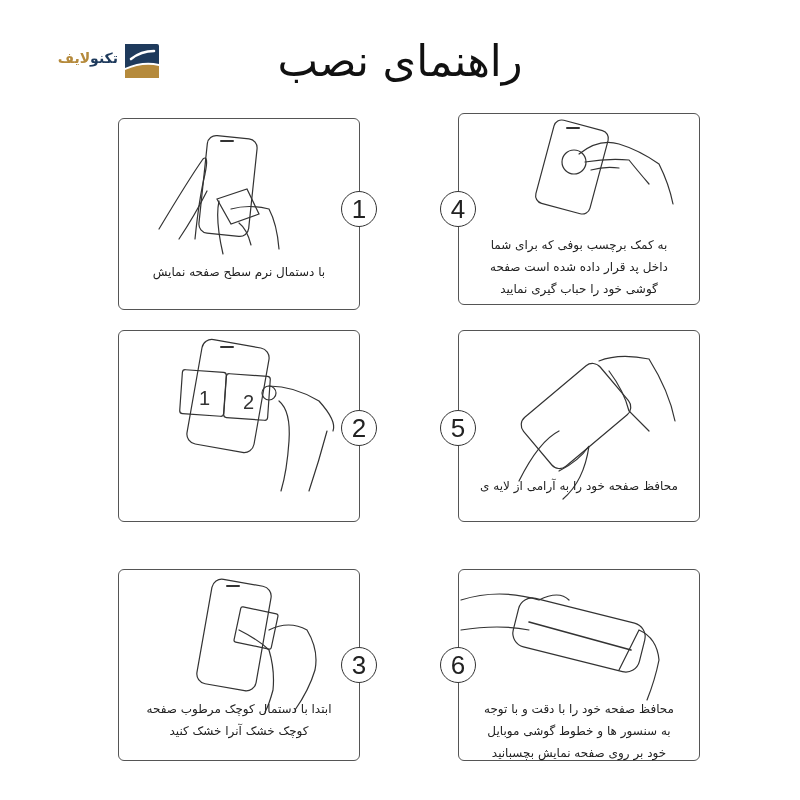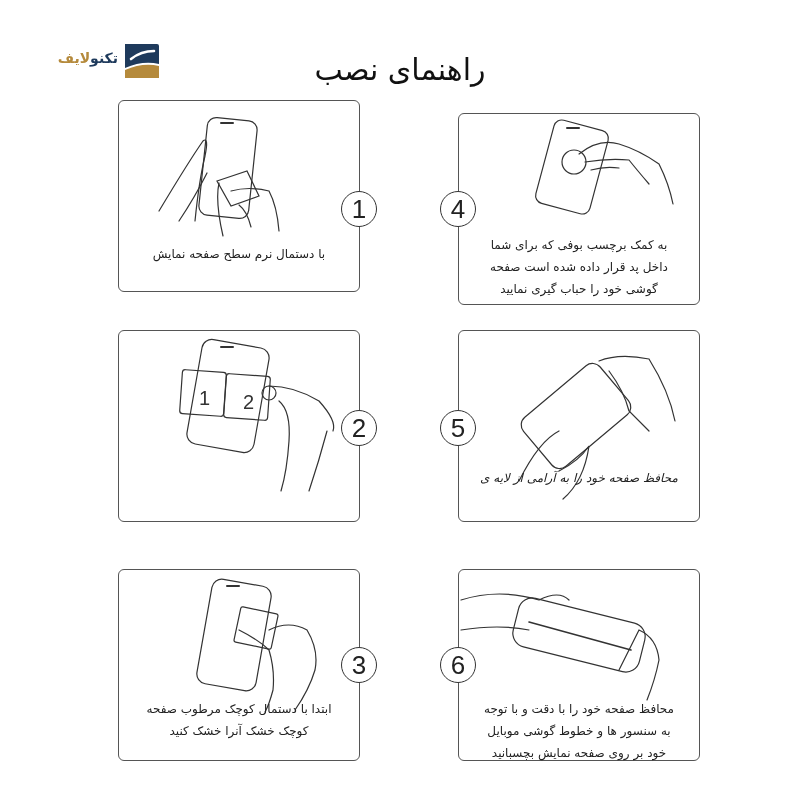--- a/index.html
+++ b/index.html
@@ -4,22 +4,22 @@
 <style>
   html, body { margin: 0; padding: 0; background: #ffffff; }
   body { width: 800px; height: 800px; position: relative; overflow: hidden;
          font-family: "DejaVu Sans", sans-serif; color: #222; }
   .logo { position: absolute; left: 38px; top: 40px; width: 124px; height: 42px; }
   .logo-text { position: absolute; left: 0; top: 10px; width: 80px; text-align: right;
                font-size: 14px; font-weight: bold; direction: rtl; white-space: nowrap; }
   .logo-text .blue { color: #1e3a5c; }
   .logo-text .gold { color: #b58a3c; }
   .logo-mark { position: absolute; left: 83px; top: 2px; width: 40px; height: 38px; }
-  .title { position: absolute; left: 0; top: 52px; width: 800px; text-align: center;
-           font-size: 30px; direction: rtl; color: #111; letter-spacing: 0.5px; }
+  .title { position: absolute; left: 0; top: 36px; width: 800px; text-align: center;
+           font-size: 43px; direction: rtl; color: #111; letter-spacing: 0.5px; }
   .panel { position: absolute; border: 1.6px solid #555; border-radius: 6px; background: #fff; box-sizing: border-box; }
   .panel svg.art { position: absolute; left: 0; top: 0; }
   .caption { position: absolute; left: 0; right: 0; text-align: center; direction: rtl;
              font-size: 12px; line-height: 22px; color: #222; }
   .num { position: absolute; width: 36px; height: 36px; border: 1.6px solid #333; border-radius: 50%;
          background: #fff; box-sizing: border-box; text-align: center; line-height: 34px;
          font-family: "Liberation Sans", sans-serif; font-size: 26px; color: #222; }
 </style>
 </head>
 <body>
@@ -28,21 +28,21 @@
   <div class="logo-text"><span class="blue">تکنو</span><span class="gold">لایف</span></div>
   <svg class="logo-mark" viewBox="0 0 40 38">
     <path d="M4 2 H36 Q38 2 38 4 V22 Q22 18 4 26 Z" fill="#1e3a5c"></path>
     <path d="M4 28 Q22 20 38 24 V36 H4 Z" fill="#b58a3c"></path>
     <path d="M10 17 Q20 9 33 9" stroke="#fff" stroke-width="2.6" fill="none" stroke-linecap="round"></path>
   </svg>
 </div>
 
 <div class="title">راهنمای نصب</div>
 
-<div class="panel" style="left:118px; top:100px; width:242px; height:192px;">
+<div class="panel" style="left:118px; top:118px; width:242px; height:192px;">
   <svg class="art" width="242" height="192" viewBox="0 0 242 192" fill="none" stroke="#333" stroke-width="1.2" stroke-linecap="round">
     <rect x="84" y="18" width="50" height="98" rx="9" transform="rotate(6 109 67)"></rect>
     <path d="M102 22 h12" stroke-width="2"></path>
     <path d="M40 110 Q70 60 84 40 Q90 35 86 55 Q80 80 76 120"></path>
     <path d="M60 120 Q76 96 88 72"></path>
     <path d="M98 80 L128 70 L140 95 L112 105 Z"></path>
     <path d="M100 82 Q96 100 104 135 M112 90 Q130 85 150 90 Q158 105 160 130"></path>
     <path d="M120 104 Q128 110 132 126"></path>
   </svg>
   <div class="caption" style="top:142px;">
@@ -83,21 +83,21 @@
 <div class="num" style="left:341px; top:410px;">2</div>
 
 <div class="panel" style="left:458px; top:330px; width:242px; height:192px;">
   <svg class="art" width="242" height="192" viewBox="0 0 242 192" fill="none" stroke="#333" stroke-width="1.2" stroke-linecap="round">
     <rect x="85" y="35" width="64" height="100" rx="10" transform="rotate(50 117 85)"></rect>
     <path d="M140 30 Q160 22 190 28 Q210 60 216 90"></path>
     <path d="M150 40 Q165 60 170 80 Q180 90 190 100"></path>
     <path d="M60 150 Q80 110 100 100"></path>
     <path d="M100 140 Q120 130 130 115 Q125 150 104 168"></path>
   </svg>
-  <div class="caption" style="top:136px;font-style:italic;">
+  <div class="caption" style="top:144px;">
     <div>محافظ صفحه خود را به آرامی از لایه ی</div>
   </div>
 </div>
 <div class="num" style="left:440px; top:410px;">5</div>
 
 <div class="panel" style="left:118px; top:569px; width:242px; height:192px;">
   <svg class="art" width="242" height="192" viewBox="0 0 242 192" fill="none" stroke="#333" stroke-width="1.2" stroke-linecap="round">
     <rect x="85" y="12" width="60" height="106" rx="10" transform="rotate(10 115 65)"></rect>
     <path d="M108 16 h12" stroke-width="2"></path>
     <rect x="118" y="40" width="38" height="36" rx="2" transform="rotate(12 137 58)"></rect>

